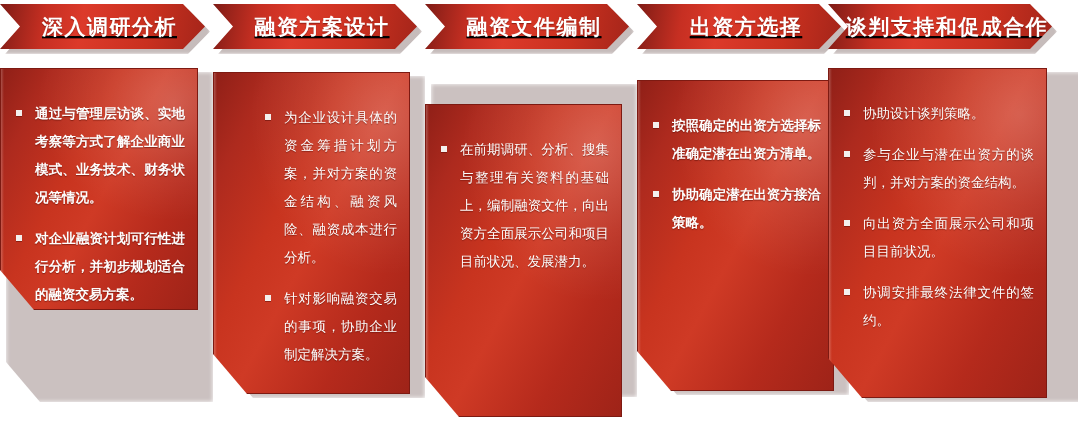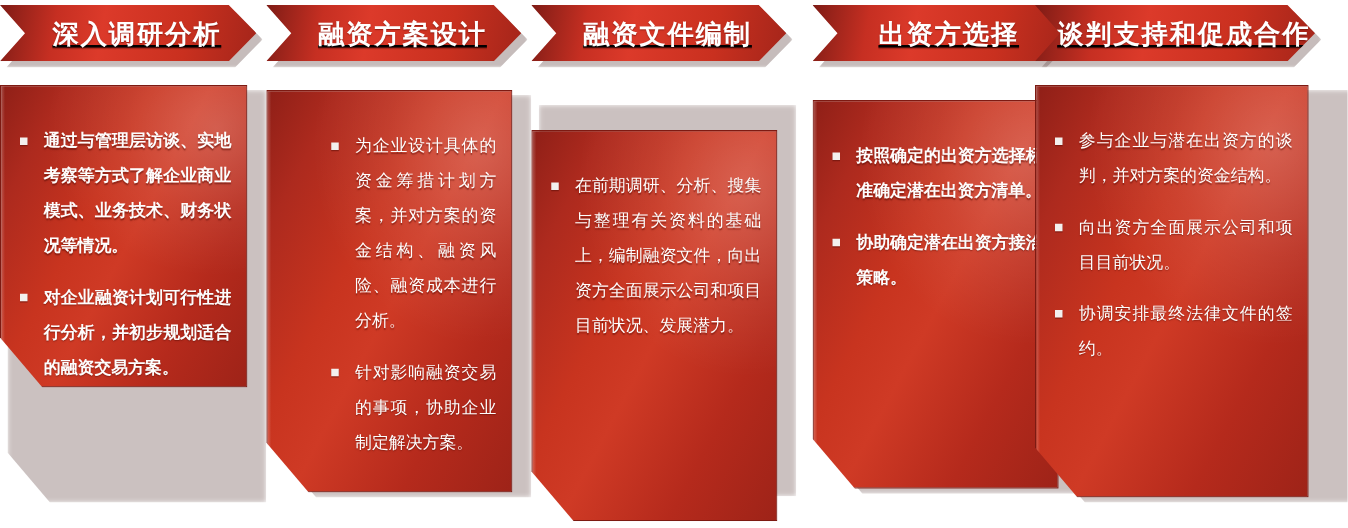--- a/index.html
+++ b/index.html
@@ -134,21 +134,21 @@
     <div class="panel-shadow" style="top:84px;height:313px;"></div>
     <div class="panel" style="top:80px;height:313px;width:197px;margin-top:24px;">
       <div class="panel-inner">
         <ul class="bullets">
           <li><span class="sq"></span><span>在前期调研、分析、搜集与整理有关资料的基础上，编制融资文件，向出资方全面展示公司和项目目前状况、发展潜力。</span></li>
         </ul>
       </div>
     </div>
   </div>
 
-  <div class="col" style="left:650px;width:212px;">
+  <div class="col" style="left:637px;width:212px;">
     <div class="chev-shadow" style="width:204px;"></div>
     <div class="chev" style="width:204px;">
       <span class="chev-title">出资方选择</span>
     </div>
     <div class="panel-shadow" style="top:84px;height:311px;"></div>
     <div class="panel" style="top:80px;height:311px;width:197px;font-weight:bold;">
       <div class="panel-inner">
         <ul class="bullets">
           <li><span class="sq"></span><span>按照确定的出资方选择标准确定潜在出资方清单。</span></li>
           <li><span class="sq"></span><span>协助确定潜在出资方接洽策略。</span></li>
@@ -159,20 +159,21 @@
 
   <div class="col" style="left:828px;width:269px;">
     <div class="chev-shadow" style="width:224px;"></div>
     <div class="chev" style="width:224px;">
       <span class="chev-title">谈判支持和促成合作</span>
     </div>
     <div class="panel-shadow" style="top:72px;height:330px;"></div>
     <div class="panel" style="top:68px;height:330px;width:219px;">
       <div class="panel-inner">
         <ul class="bullets">
+          <li><span class="sq"></span><span>协助设计谈判策略。</span></li>
           <li><span class="sq"></span><span>参与企业与潜在出资方的谈判，并对方案的资金结构。</span></li>
           <li><span class="sq"></span><span>向出资方全面展示公司和项目目前状况。</span></li>
           <li><span class="sq"></span><span>协调安排最终法律文件的签约。</span></li>
         </ul>
       </div>
     </div>
   </div>
 
 </div>
 

